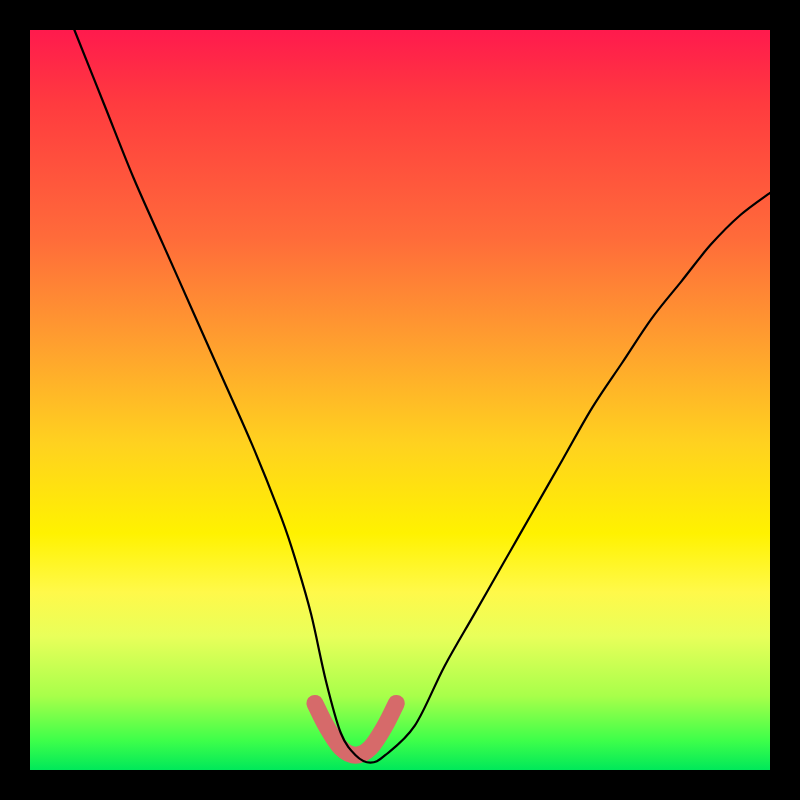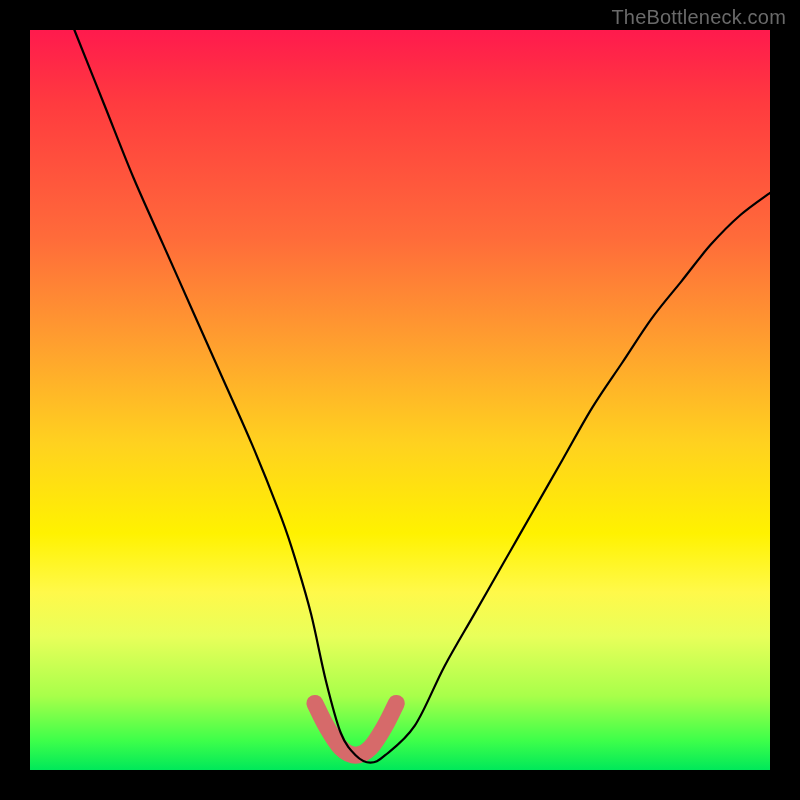--- a/index.html
+++ b/index.html
@@ -57,21 +57,20 @@
     width: 740px;
     height: 740px;
     overflow: visible;
   }
 </style>
 </head>
 <body>
 
 <div class="frame">
 
-  <div class="watermark">TheBottleneck.com</div>
 
   <div class="plot-area">
     <svg class="curve" viewBox="0 0 740 740">
       <path fill="none" stroke-linecap="round" stroke-linejoin="round" stroke-width="17" d="M 284.9 673.4 C 286.8 677.1, 291.7 688.2, 296.0 695.6 C 300.3 703.0, 305.9 712.9, 310.8 717.8 C 315.7 722.7, 320.7 725.2, 325.6 725.2 C 330.5 725.2, 335.5 722.7, 340.4 717.8 C 345.3 712.9, 350.9 703.0, 355.2 695.6 C 359.5 688.2, 364.4 677.1, 366.3 673.4" stroke="#d66a6a"></path>
       <path fill="none" stroke-linecap="round" stroke-linejoin="round" stroke-width="2.2" d="M 44.4 0.0 C 49.3 12.3, 64.1 49.3, 74.0 74.0 C 83.9 98.7, 93.7 124.6, 103.6 148.0 C 113.5 171.4, 123.3 192.4, 133.2 214.6 C 143.1 236.8, 152.9 259.0, 162.8 281.2 C 172.7 303.4, 182.5 325.6, 192.4 347.8 C 202.3 370.0, 212.1 391.0, 222.0 414.4 C 231.9 437.8, 244.2 468.7, 251.6 488.4 C 259.0 508.1, 261.5 516.8, 266.4 532.8 C 271.3 548.8, 276.3 564.9, 281.2 584.6 C 286.1 604.3, 291.1 631.5, 296.0 651.2 C 300.9 670.9, 305.9 690.7, 310.8 703.0 C 315.7 715.3, 320.7 720.3, 325.6 725.2 C 330.5 730.1, 335.5 732.6, 340.4 732.6 C 345.3 732.6, 347.8 731.4, 355.2 725.2 C 362.6 719.0, 374.9 710.4, 384.8 695.6 C 394.7 680.8, 404.5 654.9, 414.4 636.4 C 424.3 617.9, 434.1 601.9, 444.0 584.6 C 453.9 567.3, 463.7 550.1, 473.6 532.8 C 483.5 515.5, 493.3 498.3, 503.2 481.0 C 513.1 463.7, 522.9 446.5, 532.8 429.2 C 542.7 411.9, 552.5 393.4, 562.4 377.4 C 572.3 361.4, 582.1 347.8, 592.0 333.0 C 601.9 318.2, 611.7 302.2, 621.6 288.6 C 631.5 275.0, 641.3 263.9, 651.2 251.6 C 661.1 239.3, 670.9 225.7, 680.8 214.6 C 690.7 203.5, 700.5 193.6, 710.4 185.0 C 720.3 176.4, 735.1 166.5, 740.0 162.8" stroke="#000000"></path>
     </svg>
   </div>
 
 </div>
 

